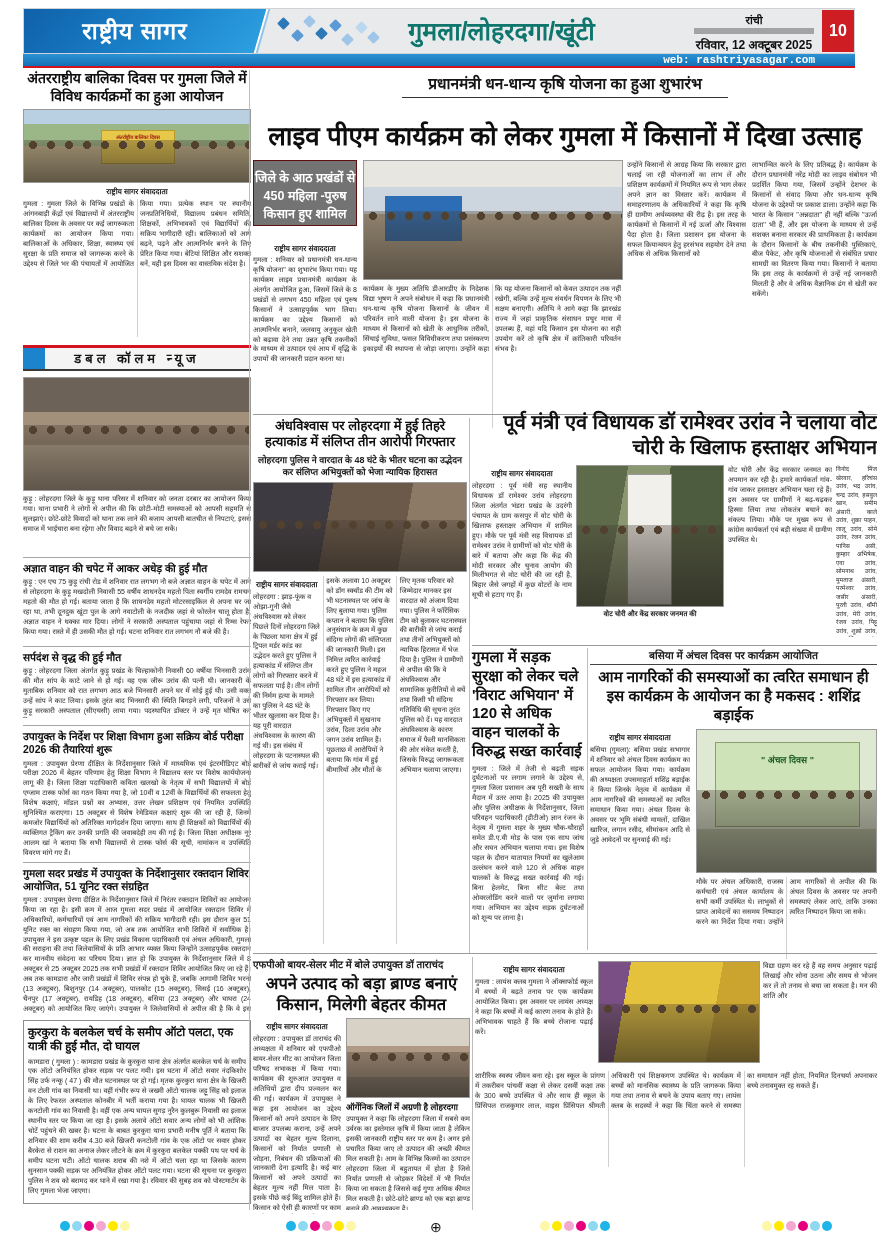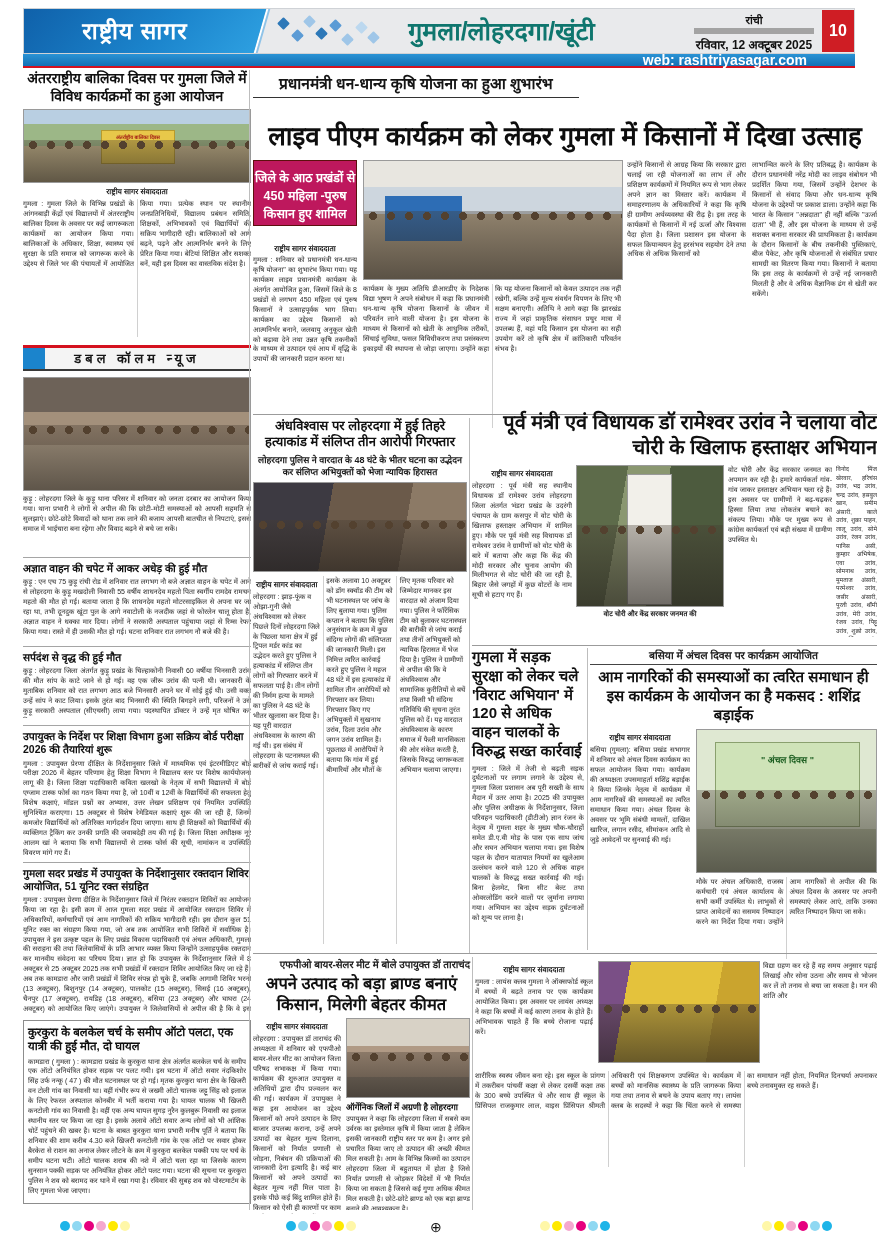--- a/index.html
+++ b/index.html
@@ -16,21 +16,21 @@
   .mh-dia{position:absolute;left:255px;top:4px;width:120px;height:36px;}
   .mh-dia i{position:absolute;width:9px;height:9px;transform:rotate(45deg);border-radius:1px;}
   .mh-title{position:absolute;left:300px;right:175px;top:0;height:44px;text-align:center;
            font-size:25px;font-weight:800;line-height:44px;color:#0f766e;}
   .mh-date{position:absolute;right:40px;top:3px;width:120px;text-align:center;color:#111;}
   .mh-city{font-size:11px;font-weight:700;border-bottom:6px solid #a3a3a3;padding-bottom:1px;}
   .mh-dl{font-size:12px;font-weight:700;margin-top:2px;}
   .mh-num{position:absolute;right:0;top:1px;width:32px;height:42px;background:#cf1d24;color:#fff;
            font-size:16px;font-weight:800;text-align:center;line-height:42px;}
   .mh-web{position:relative;height:12px;background:linear-gradient(#2a93d5,#1470b4);}
-  .mh-web span{position:absolute;right:48px;top:0;color:#fff;font-size:14px;font-weight:700;line-height:12px;}
+  .mh-web span{position:absolute;right:40px;top:0;color:#fff;font-size:11px;font-weight:700;line-height:12px;font-family:Liberation Mono, monospace;}
   .mh-red{height:2px;background:#d4111e;}
   
   .hl{font-weight:800;color:#101010;line-height:1.25;}
   .byline{font-size:7.5px;font-weight:700;text-align:center;color:#222;margin:3px 0;}
   .bt{font-size:7px;line-height:1.42;text-align:justify;color:#2b2b2b;}
   .c2{columns:2;column-gap:6px;column-rule:1px solid #d0d0d0;}
   .c3{columns:3;column-gap:6px;column-rule:1px solid #d0d0d0;}
   .ph{position:relative;border:1px solid #9a9a9a;overflow:hidden;background:#c9c2b2;}
   .crowd{position:absolute;left:0;right:0;bottom:0;height:58%;
      background-image:radial-gradient(circle 4px at 9px 5px,#53412f 97%,rgba(0,0,0,0)),
@@ -50,25 +50,25 @@
   .dcn b{display:block;text-align:center;font-size:13px;letter-spacing:4px;line-height:21px;color:#161616;}
   .dcn i{position:absolute;left:0;top:0;width:22px;height:21px;background:#1b84cc;}
   .a-kudu .hl{font-size:10.5px;}
   .ph-office{height:112px;margin-top:3px;background:linear-gradient(#6d6258 0 30%,#a3907b 30% 60%,#c5b49c 60% 100%);}
   .a-small{margin-top:7px;border-top:1px solid #a5a5a5;padding-top:4px;}
   .a-small .hl{font-size:10.5px;}
   .a-box{margin-top:7px;border:1px solid #8d8d8d;padding:4px;}
   .a-box .hl{font-size:11.5px;}
   
   .lead{position:absolute;left:253px;top:72px;width:624px;height:340px;}
-  .kicker{text-align:left;}
+  .kicker{text-align:center;}
   .kicker b{display:inline-block;font-size:15.5px;font-weight:800;color:#151515;border-bottom:1.5px solid #333;padding:0 26px 3px;}
   .lead-hl{font-size:26px;font-weight:900;text-align:center;white-space:nowrap;color:#0d0d0d;margin-top:19px;}
   .lead-grid{position:relative;margin-top:7px;height:268px;}
-  .redbox{position:absolute;left:0;top:0;width:104px;height:66px;background:#be185d;color:#fff;
+  .redbox{position:absolute;left:0;top:0;width:104px;height:66px;background:#737373;color:#fff;
      font-size:12.5px;font-weight:800;text-align:center;line-height:1.45;padding-top:8px;box-sizing:border-box;border:1px solid #5d100e;}
   .lead-byl{position:absolute;left:0;top:80px;width:104px;}
   .lead-ca{position:absolute;left:0;top:95px;width:104px;height:173px;overflow:hidden;}
   .ph-hall{position:absolute;left:110px;top:0;width:258px;height:118px;background:linear-gradient(#e8e6e0 0 22%,#cdd6de 22% 45%,#b9a98e 45% 100%);}
   .ph-hall .banner{left:8%;top:30%;width:30%;height:34%;background:#2d6db5;color:#fff;font-size:5px;padding-top:4px;}
   .lead-cb{position:absolute;left:110px;top:124px;width:258px;height:144px;overflow:hidden;}
   .lead-cc{position:absolute;left:374px;top:0;width:119px;height:268px;overflow:hidden;}
   .lead-cd{position:absolute;left:499px;top:0;width:125px;height:268px;overflow:hidden;}
   
   .murder{position:absolute;left:253px;top:418px;width:214px;height:536px;}
@@ -92,21 +92,21 @@
   .anchal .kick{font-size:10.5px;font-weight:800;text-align:center;border-bottom:1px solid #444;padding-bottom:2px;}
   .anchal .hl{font-size:15px;text-align:center;margin-top:3px;}
   .anchal-row{position:relative;margin-top:5px;height:230px;}
   .anchal-ca{position:absolute;left:0;top:0;width:100px;height:230px;overflow:hidden;}
   .anchal-fig{position:absolute;left:106px;top:0;width:181px;}
   .ph-green{height:142px;background:linear-gradient(#dfe8d2 0 70%,#b9c4a6 70% 100%);}
   .ph-green .banner{left:10%;top:8%;width:80%;height:52%;background:#cfe3b8;color:#1c5e20;font-size:9px;padding-top:10px;border:1px solid #8aa06e;}
   .anchal-cb{height:82px;margin-top:4px;overflow:hidden;}
   
   .fpo{position:absolute;left:253px;top:957px;width:217px;height:253px;}
-  .fpo .kick{font-size:10px;font-weight:800;text-align:right;}
+  .fpo .kick{font-size:10px;font-weight:800;text-align:left;}
   .fpo .hl{font-size:16.5px;text-align:center;margin-top:2px;}
   .fpo-row{position:relative;margin-top:4px;height:196px;}
   .fpo-ca{position:absolute;left:0;top:0;width:88px;height:196px;overflow:hidden;}
   .fpo-right{position:absolute;left:93px;top:0;width:124px;}
   .ph-meet{height:78px;background:linear-gradient(#d8d2c6 0 35%,#b09a85 35% 75%,#8e8274 75% 100%);}
   .fpo-cb{height:96px;overflow:hidden;}
   .lions{position:absolute;left:475px;top:957px;width:402px;height:253px;}
   .lions .hl{font-size:17.5px;text-align:center;}
   .lions-row{position:relative;margin-top:4px;height:104px;}
   .lions-ca{position:absolute;left:0;top:0;width:118px;height:104px;overflow:hidden;}

